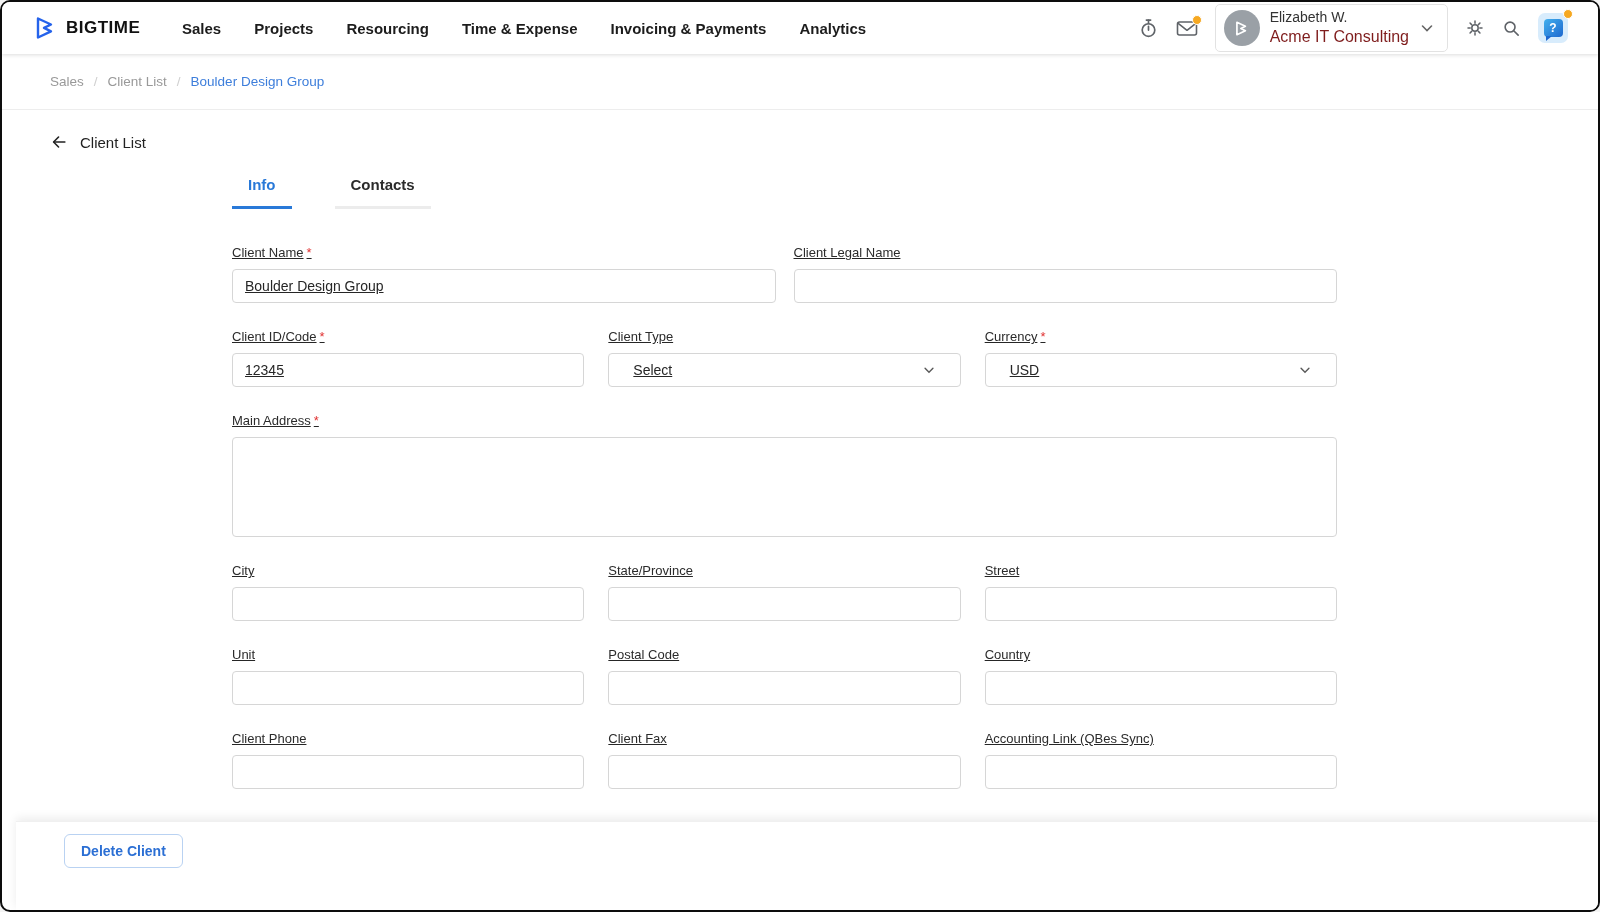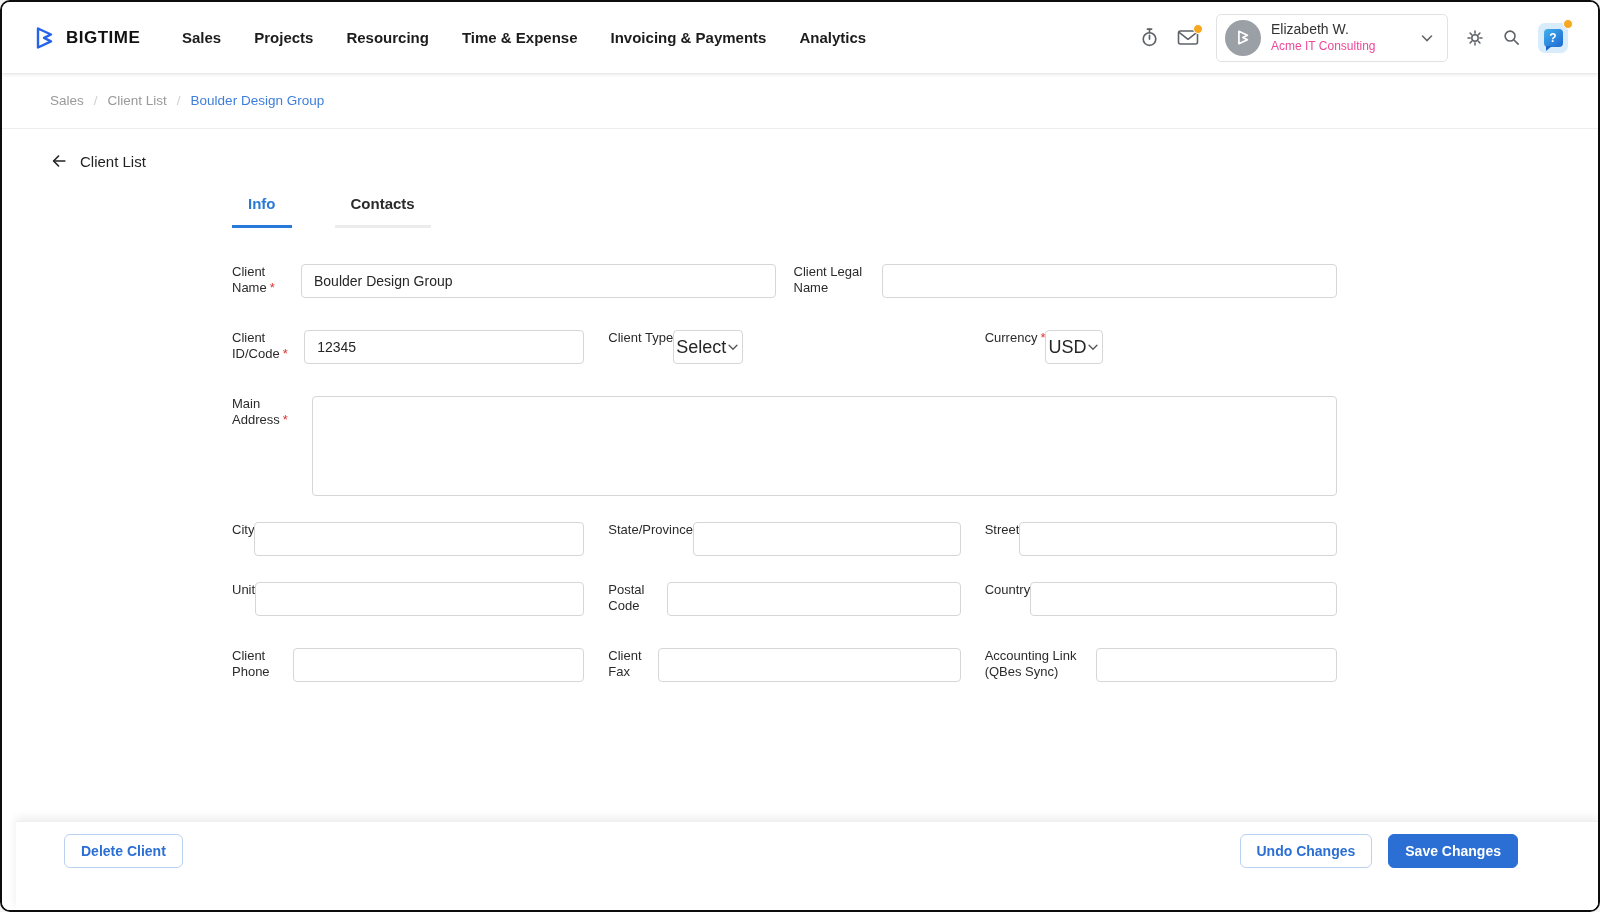--- a/index.html
+++ b/index.html
@@ -5,21 +5,21 @@
   * { margin:0; padding:0; box-sizing:border-box; }
   html,body { background:#f4f4f4; }
   body { font-family:"Liberation Sans", sans-serif; color:#262626; }
   .frame {
     position:relative; width:1600px; height:912px; background:#fff;
     border:2px solid #0d0d0d; border-radius:10px; overflow:hidden;
   }
 
   
   .app-header {
-    height:71px; display:flex; align-items:center; padding:10px 30px;
+    height:52px; display:flex; align-items:center; padding:10px 30px;
     background:#fff; position:relative; z-index:20;
     box-shadow:0 1px 4px rgba(0,0,0,.14);
   }
   .brand { display:flex; align-items:center; gap:8px; cursor:pointer; width:150px; }
   .brand-name { font-size:17px; font-weight:700; letter-spacing:.5px; color:#111; }
   .main-nav { display:flex; align-items:center; gap:33px; }
   .nav-item { font-size:15px; font-weight:600; color:#1c1c1c; cursor:pointer; text-decoration:none; white-space:nowrap; }
   .hdr-right { margin-left:auto; display:flex; align-items:center; gap:17px; }
   .icon-btn { position:relative; display:flex; align-items:center; justify-content:center; cursor:pointer; }
   .dot {
@@ -29,21 +29,21 @@
   .user-card {
     display:flex; align-items:center; gap:10px; border:1px solid #e2e2e2; border-radius:5px;
     padding:6px 12px 6px 8px; height:48px; cursor:pointer; background:#fff;
   }
   .avatar {
     width:36px; height:36px; border-radius:50%; background:#9aa0a6;
     display:flex; align-items:center; justify-content:center; flex:none;
   }
   .user-meta { display:flex; flex-direction:column; line-height:1.25; min-width:138px; }
   .user-name { font-size:14px; color:#333; }
-  .user-org { font-size:12px; color:#ec4899; }
+  .user-org { font-size:16px; color:#7f1d1d; }
   .help-chip {
     position:relative; width:30px; height:30px; border-radius:7px; background:#d8ecfc;
     display:flex; align-items:center; justify-content:center; cursor:pointer;
   }
   .help-bubble {
     position:relative; width:19px; height:18px; border-radius:4px;
     background:linear-gradient(135deg,#41b0ee,#1e68cf);
     color:#fff; font-size:12px; font-weight:700; display:flex; align-items:center; justify-content:center;
   }
   .help-bubble::after {
@@ -84,33 +84,33 @@
     width:20px; height:20px; border-radius:3px; background:#2680e3;
     display:flex; align-items:center; justify-content:center; flex:none;
   }
   .reminders-label { font-size:13.5px; color:#262626; }
 
   .form { margin:36px 261px 0 230px; }
   .row { margin-bottom:26px; display:grid; }
   .row-2 { grid-template-columns:1fr 1fr; column-gap:18px; }
   .row-3 { grid-template-columns:1fr 1fr 1fr; column-gap:24px; }
   .row-1 { grid-template-columns:1fr; }
-  .field { display:flex; flex-direction:row; }
+  .field { display:flex; flex-direction:column;text-decoration:underline; }
   .f-label { font-size:13px; color:#2b2b2b; margin-bottom:8px; line-height:16px; }
   .req { color:#e03131; margin-left:3px; }
   .txt {
     height:34px; border:1px solid #d6d6d6; border-radius:4px; padding:0 12px;
     font-size:14px; color:#262626; font-family:"Liberation Sans", sans-serif; outline:none; width:100%;
     background:#fff;
   }
   textarea.txt { height:100px; resize:none; padding-top:8px; }
   .select {
-    height:34px; border:1px solid #d6d6d6; border-radius:4px; padding:0 2px;
+    height:34px; border:1px solid #d6d6d6; border-radius:4px; padding:0 24px;
     display:flex; align-items:center; justify-content:space-between;
-    font-size:18px; color:#262626; cursor:pointer; background:#fff;
+    font-size:14px; color:#262626; cursor:pointer; background:#fff;
   }
 
   
   .footer {
     position:absolute; left:14px; right:0; bottom:0; height:89px; background:#fff; z-index:30;
     box-shadow:0 -3px 9px rgba(0,0,0,.08); border-top:1px solid #f0f0f0;
     display:flex; justify-content:space-between; align-items:flex-start;
     padding:12px 80px 0 48px;
   }
   .btn {
@@ -319,19 +319,15 @@
           <label class="f-label"><span>Accounting Link (QBes Sync)</span></label>
           <input class="txt" type="text" style="">
         </div>
       </div>
 
     </form>
   </main>
 
   <footer class="footer">
     <button type="button" class="btn btn-outline">Delete Client</button>
-    <div class="footer-right">
-      <button type="button" class="btn btn-outline">Undo Changes</button>
-      <button type="button" class="btn btn-solid">Save Changes</button>
-    </div>
   </footer>
 
 </div>
 
 </body></html>

